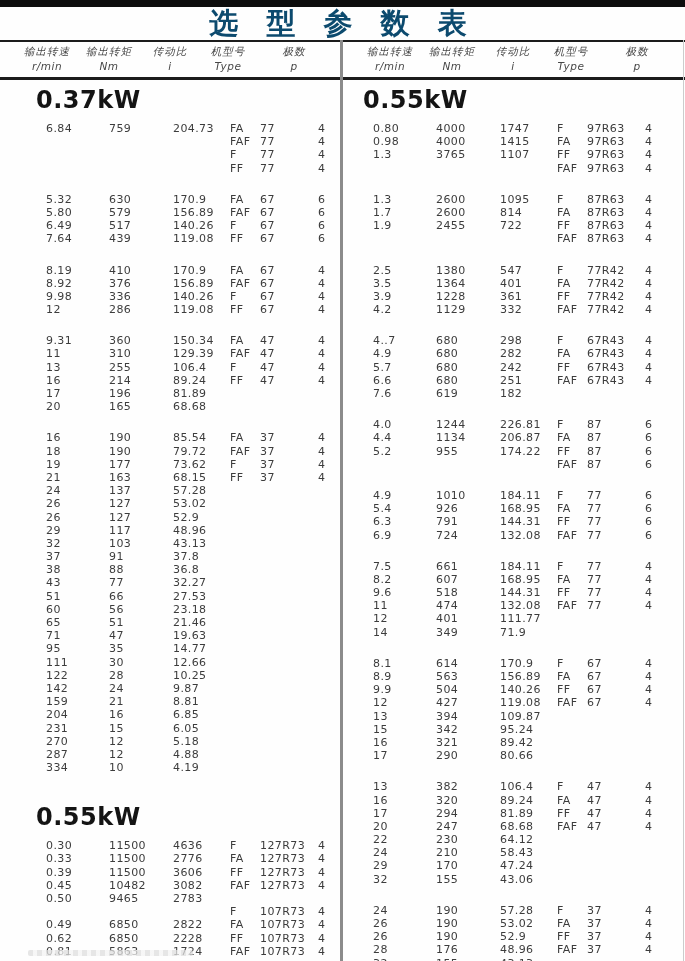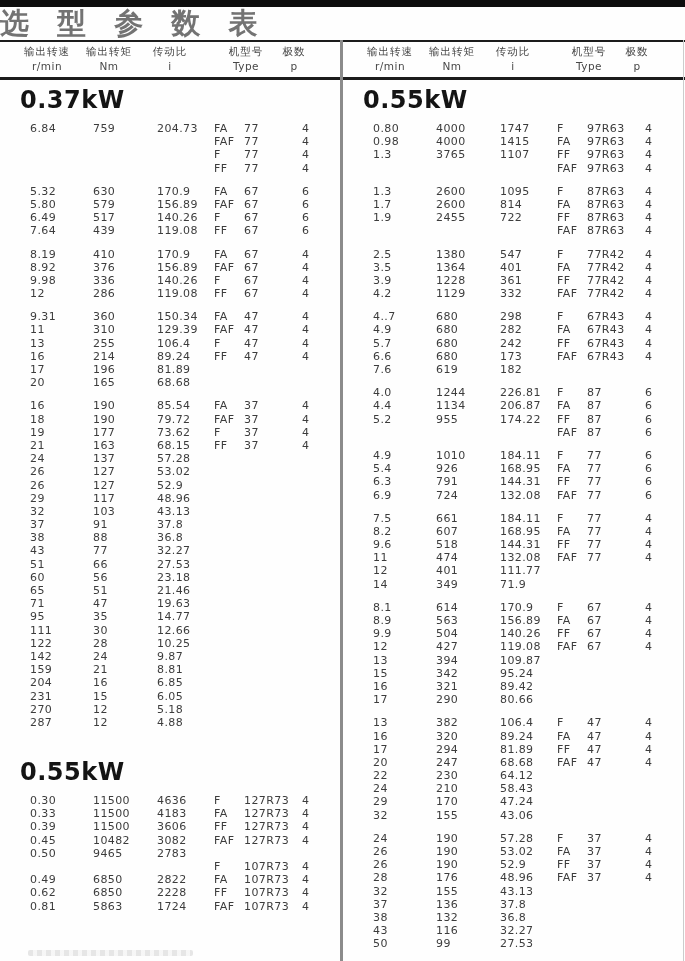--- a/index.html
+++ b/index.html
@@ -4,50 +4,50 @@
 <style>
   html,body { margin:0; padding:0; background:#ffffff; }
   .page {
     position:relative; width:685px; height:961px; overflow:hidden;
     background:#fefefe; color:#3c3c3c;
     font-family:"DejaVu Sans", sans-serif;
   }
   .top-bar { position:absolute; left:0; top:0; width:685px; height:7px; background:#0d0d0d; }
   .title {
     position:absolute; top:7px; left:0; width:685px; height:32px;
-    text-align:left; font-size:29px; line-height:32px; font-weight:bold;
-    color:#737373; letter-spacing:9px; white-space:nowrap;
+    text-align:center; font-size:29px; line-height:32px; font-weight:bold;
+    color:#0c4a6e; letter-spacing:9px; white-space:nowrap;
   }
   .rule-title { position:absolute; left:0; top:40px; width:685px; height:2px; background:#1c1c1c; }
   .rule-header { position:absolute; left:0; top:77px; width:685px; height:3px; background:#1c1c1c; }
   .v-divider { position:absolute; left:340px; top:40px; width:3px; height:921px; background:#8b8b8b; }
   .edge-shadow { position:absolute; right:1px; top:40px; width:1px; height:921px; background:#cccccc; }
 
-  .half-header { position:absolute; top:44px; height:32px; width:341px; }
+  .half-header { position:absolute; top:44px; height:32px; width:341px;font-style:italic; }
   .half-header.h-left { left:0; }
   .half-header.h-right { left:343px; }
   .hcol { position:absolute; top:0; text-align:center; color:#474747; }
   .hcol .cn { display:block; font-size:10.5px; line-height:15px; letter-spacing:1px; white-space:nowrap; }
   .hcol .unit { display:block; font-size:10.5px; line-height:14px; letter-spacing:0.5px; }
   .hc1 { left:8px;   width:78px; }
   .hc2 { left:76px;  width:66px; }
   .hc3 { left:140px; width:60px; }
-  .hc4 { left:202px; width:88px; }
+  .hc4 { left:184px; width:88px; }
   .hc5 { left:276px; width:36px; }
 
   .col { position:absolute; top:84px; width:341px; }
-  .col.c-left { left:0; }
+  .col.c-left { left:0;padding-left:16px; }
   .col.c-right { left:343px; }
 
   .section-heading {
     font-size:24px; line-height:27px; font-weight:bold; color:#141414;
     margin:3px 0 8px 20px; letter-spacing:0.5px;
   }
   .section + .section { margin-top:30px; }
-  .block + .block { margin-top:10px; }
+  .block + .block { margin-top:18px; }
 
   .row {
     display:grid;
     grid-template-columns:63px 64px 57px 30px 58px 24px;
     padding-left:30px;
     height:13.2px; line-height:13.2px;
     font-size:11px; letter-spacing:0.4px;
     white-space:nowrap;
   }
   .cell { overflow:visible; }
@@ -468,37 +468,45 @@
             <span class="cell"></span>
           </div>
           <div class="row">
             <span class="cell">287</span>
             <span class="cell">12</span>
             <span class="cell">4.88</span>
             <span class="cell"></span>
             <span class="cell"></span>
             <span class="cell"></span>
           </div>
+          <div class="row">
+            <span class="cell">334</span>
+            <span class="cell">10</span>
+            <span class="cell">4.19</span>
+            <span class="cell"></span>
+            <span class="cell"></span>
+            <span class="cell"></span>
+          </div>
         </div>
       </div>
       <div class="section">
         <div class="section-heading">0.55kW</div>
         <div class="block">
           <div class="row">
             <span class="cell">0.30</span>
             <span class="cell">11500</span>
             <span class="cell">4636</span>
             <span class="cell">F</span>
             <span class="cell">127R73</span>
             <span class="cell">4</span>
           </div>
           <div class="row">
             <span class="cell">0.33</span>
             <span class="cell">11500</span>
-            <span class="cell">4183</span>
+            <span class="cell">2776</span>
             <span class="cell">FA</span>
             <span class="cell">127R73</span>
             <span class="cell">4</span>
           </div>
           <div class="row">
             <span class="cell">0.39</span>
             <span class="cell">11500</span>
             <span class="cell">3606</span>
             <span class="cell">FF</span>
             <span class="cell">127R73</span>
@@ -681,21 +689,21 @@
             <span class="cell">5.7</span>
             <span class="cell">680</span>
             <span class="cell">242</span>
             <span class="cell">FF</span>
             <span class="cell">67R43</span>
             <span class="cell">4</span>
           </div>
           <div class="row">
             <span class="cell">6.6</span>
             <span class="cell">680</span>
-            <span class="cell">173</span>
+            <span class="cell">251</span>
             <span class="cell">FAF</span>
             <span class="cell">67R43</span>
             <span class="cell">4</span>
           </div>
           <div class="row">
             <span class="cell">7.6</span>
             <span class="cell">619</span>
             <span class="cell">182</span>
             <span class="cell"></span>
             <span class="cell"></span>

